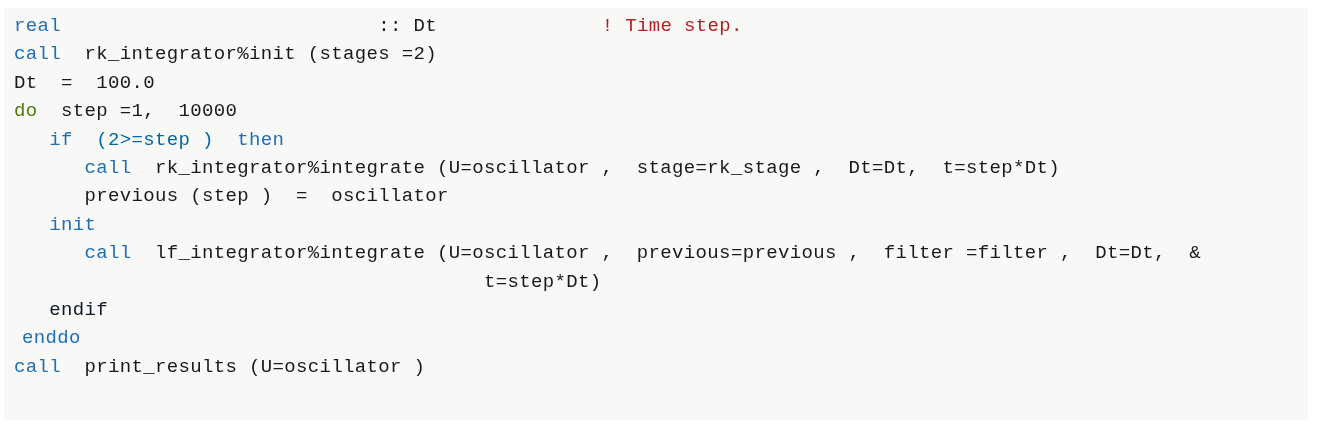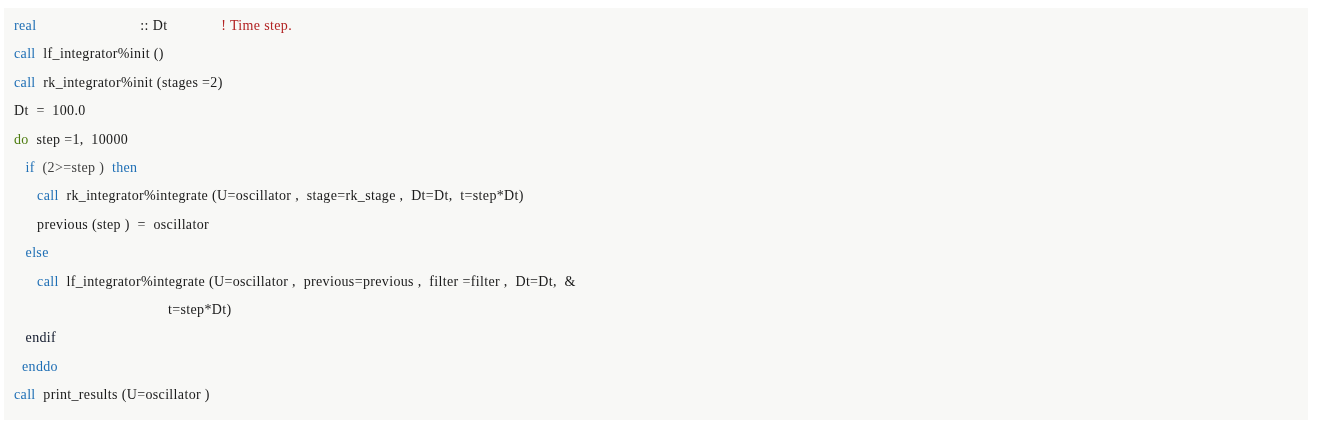--- a/index.html
+++ b/index.html
@@ -20,22 +20,22 @@
     width: 1304px;
     height: 412px;
     background: #f8f8f6;
     box-sizing: border-box;
     padding: 4px 0 4px 0;
   }
   .code-line {
     height: 28.4px;
     line-height: 28.4px;
     white-space: pre;
-    font-family: Liberation Serif, serif;
-    font-size: 14px;
+    font-family: Liberation Mono, monospace;
+    font-size: 19px;
     color: #1a1a1a;
     padding-left: 10px;
     letter-spacing: 0.35px;
   }
   .kw {
     color: #1f6fb5;
   }
   .cmt {
     color: #b22222;
   }
@@ -44,26 +44,25 @@
   }
   .sp {
     display: inline-block;
   }
 </style>
 </head>
 <body>
 
 <div id="listing-block" style="background: rgb(248, 248, 246);">
     <div class="code-line"><span class="kw" style="color: rgb(31, 111, 181);">real</span><span class="sp">                           </span><span class="nm" style="color: rgb(26, 26, 26);">:: Dt</span><span class="sp">              </span><span class="cmt" style="color: rgb(178, 34, 34);">! Time step.</span></div>
-    <div class="code-line"><span class="kw" style="color: rgb(31, 111, 181);">call</span><span class="nm" style="color: rgb(26, 26, 26);">  lf_integrator%init ()</span></div>
     <div class="code-line"><span class="kw" style="color: rgb(31, 111, 181);">call</span><span class="nm" style="color: rgb(26, 26, 26);">  rk_integrator%init (stages =2)</span></div>
     <div class="code-line"><span class="nm" style="color: rgb(26, 26, 26); margin-top: 35px;">Dt  =  100.0</span></div>
     <div class="code-line"><span class="kw" style="color: #4d7c0f;">do</span><span class="nm" style="color: rgb(26, 26, 26);">  step =1,  10000</span></div>
-    <div class="code-line"><span class="nm" style="color: rgb(26, 26, 26);">   </span><span class="kw" style="color: rgb(31, 111, 181);">if</span><span class="nm" style="color: #404040;">  (2&gt;=step )  </span><span class="kw" style="color: rgb(31, 111, 181);">then</span></div>
+    <div class="code-line"><span class="nm" style="color: rgb(26, 26, 26);">   </span><span class="kw" style="color: rgb(31, 111, 181);">if</span><span class="nm" style="color: #0369a1;">  (2&gt;=step )  </span><span class="kw" style="color: rgb(31, 111, 181);">then</span></div>
     <div class="code-line"><span class="nm" style="color: rgb(26, 26, 26);">      </span><span class="kw" style="color: rgb(31, 111, 181);">call</span><span class="nm" style="color: rgb(26, 26, 26); text-align: right;">  rk_integrator%integrate (U=oscillator ,  stage=rk_stage ,  Dt=Dt,  t=step*Dt)</span></div>
     <div class="code-line"><span class="nm" style="color: rgb(26, 26, 26);">      previous (step )  =  oscillator</span></div>
-    <div class="code-line"><span class="nm" style="color: rgb(26, 26, 26);">   </span><span class="kw" style="color: rgb(31, 111, 181);">else</span></div>
+    <div class="code-line"><span class="nm" style="color: rgb(26, 26, 26);">   </span><span class="kw" style="color: rgb(31, 111, 181);">init</span></div>
     <div class="code-line"><span class="nm" style="color: rgb(26, 26, 26);">      </span><span class="kw" style="color: rgb(31, 111, 181);">call</span><span class="nm" style="color: rgb(26, 26, 26);">  lf_integrator%integrate (U=oscillator ,  previous=previous ,  filter =filter ,  Dt=Dt,  &amp;</span></div>
     <div class="code-line"><span class="nm" style="color: rgb(26, 26, 26);">                                        t=step*Dt)</span></div>
     <div class="code-line"><span class="nm" style="color: rgb(26, 26, 26);">   </span><span class="kw" style="color: #0f172a;">endif</span></div>
     <div class="code-line"><span class="kw" style="color: rgb(31, 111, 181); margin-left: 8px;">enddo</span></div>
     <div class="code-line"><span class="kw" style="color: rgb(31, 111, 181);">call</span><span class="nm" style="color: rgb(26, 26, 26);">  print_results (U=oscillator )</span></div>
   </div>
 
 </body></html>

